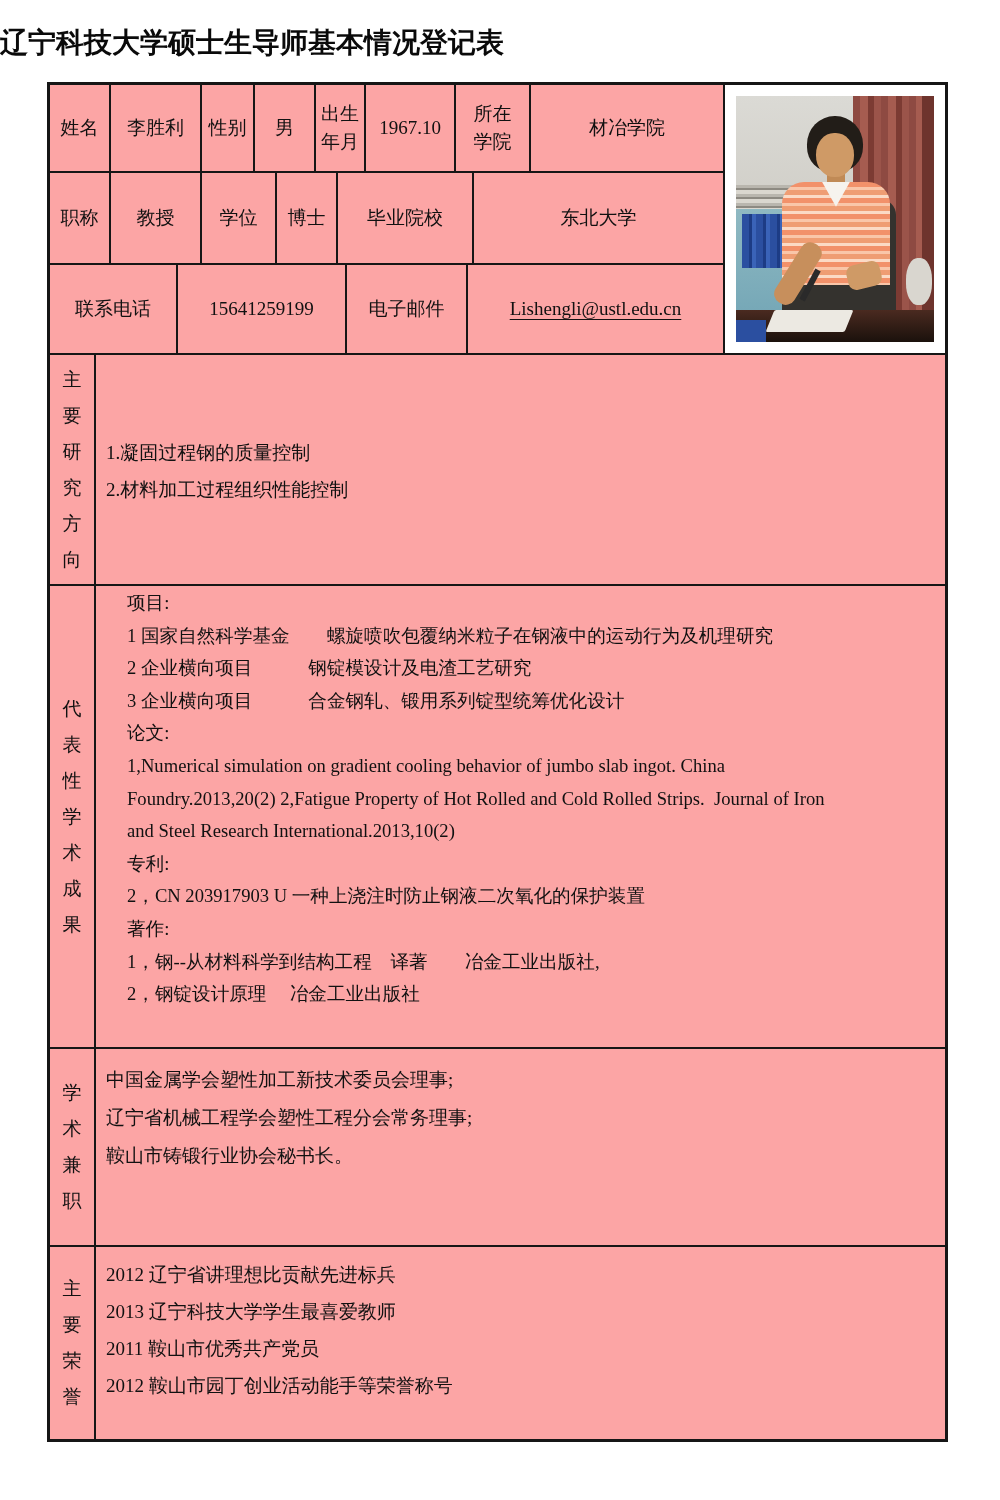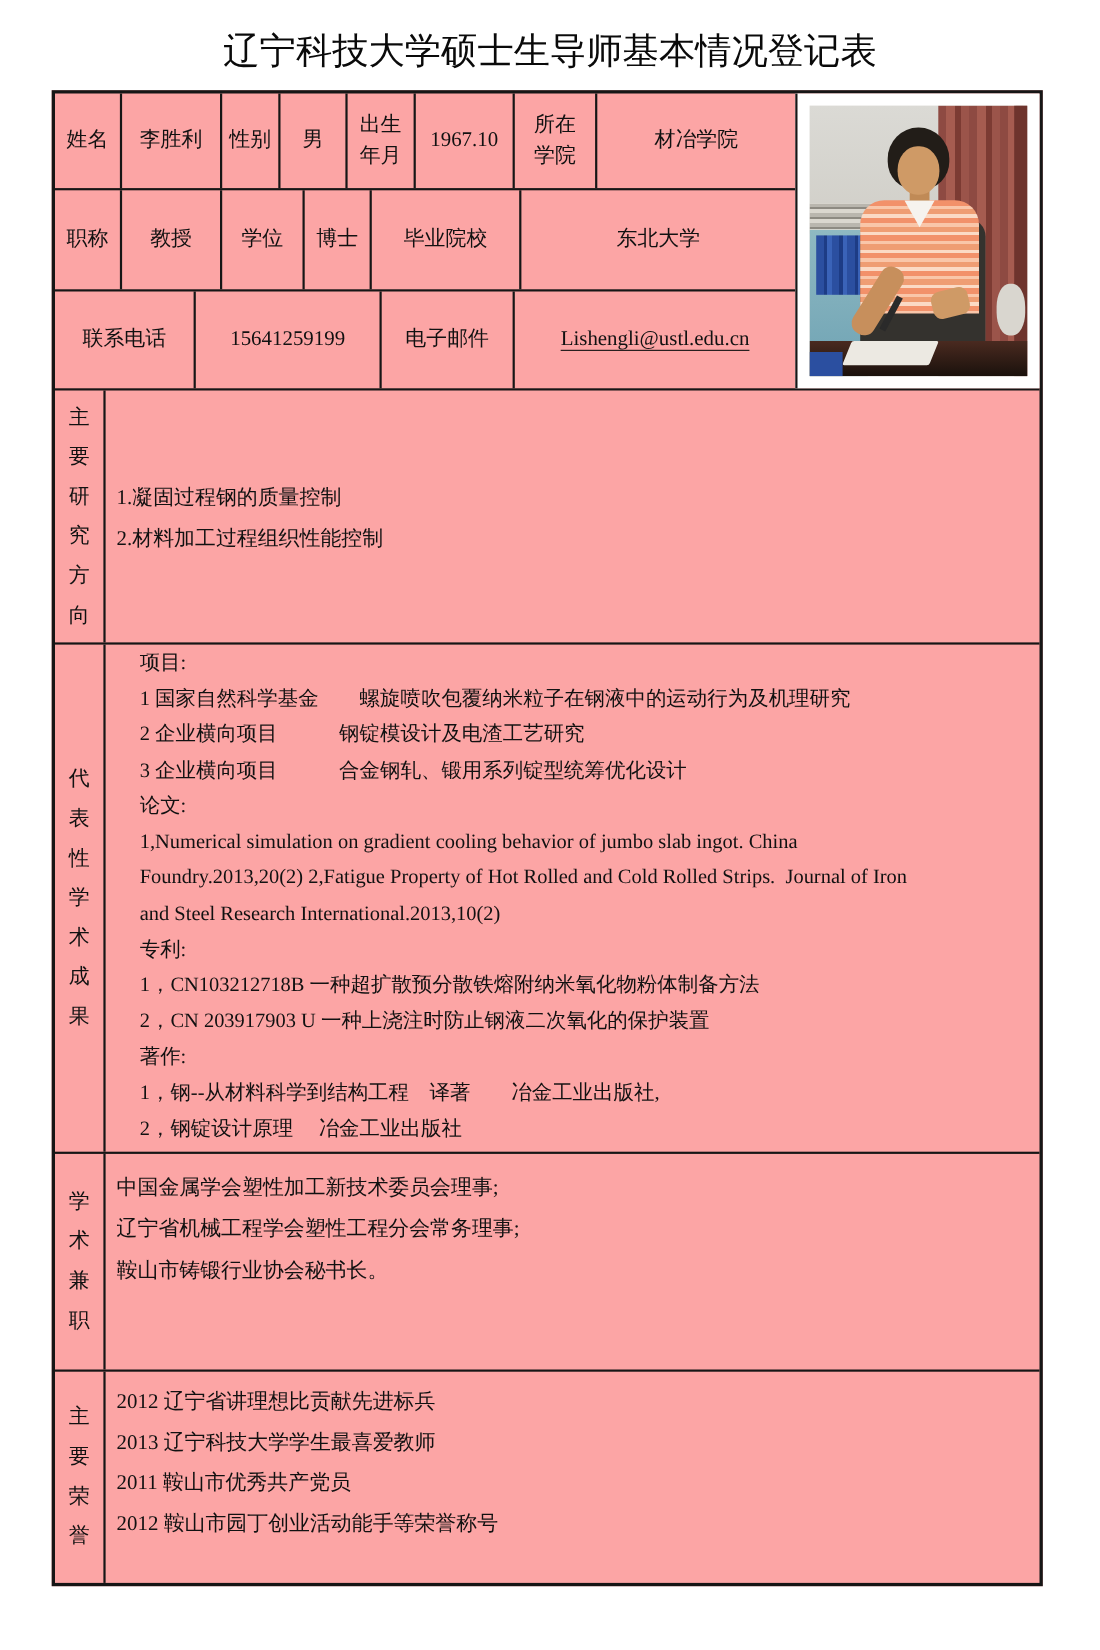--- a/index.html
+++ b/index.html
@@ -3,21 +3,21 @@
 <meta charset="utf-8">
 <style>
   * { margin:0; padding:0; box-sizing:border-box; }
   body { background:#ffffff; }
   .page {
     position:relative; width:1000px; height:1500px; background:#ffffff;
     font-family:"Liberation Serif","DejaVu Serif",serif; color:#111;
   }
   .doc-title {
     position:absolute; top:24px; left:0; width:100%;
-    text-align:center; font-size:33px; font-weight:normal; color:#0a0a0a;
+    text-align:left; font-size:28px; font-weight:bold; color:#0a0a0a;
   }
   .form-table {
     position:absolute; left:47px; top:82px; width:901px; height:1360px;
     border:3px solid #161616; display:flex; flex-direction:column; background:#fca5a5;
   }
   .top-block { display:flex; height:270px; border-bottom:2px solid #161616; }
   .top-left { width:673px; display:flex; flex-direction:column; }
   .row { display:flex; }
   .row-a { height:88px; border-bottom:2px solid #161616; }
   .row-b { height:92px; border-bottom:2px solid #161616; }
@@ -103,21 +103,21 @@
   <div class="form-table">
 
     <div class="top-block">
       <div class="top-left">
 
         <div class="row row-a">
           <div class="cell" style="width:61px">姓名</div>
           <div class="cell" style="width:91px">李胜利</div>
           <div class="cell" style="width:53px">性别</div>
           <div class="cell" style="width:61px">男</div>
-          <div class="cell" style="width:62px">出生
+          <div class="cell" style="width:50px">出生
 年月</div>
           <div class="cell" style="width:90px">1967.10</div>
           <div class="cell" style="width:75px">所在
 学院</div>
           <div class="cell last">材冶学院</div>
         </div>
 
         <div class="row row-b">
           <div class="cell" style="width:61px">职称</div>
           <div class="cell" style="width:91px">教授</div>
@@ -186,21 +186,20 @@
       <div class="section-content content-achievements">
           <div class="line">项目:</div>
           <div class="line">1 国家自然科学基金　　螺旋喷吹包覆纳米粒子在钢液中的运动行为及机理研究</div>
           <div class="line">2 企业横向项目　　　钢锭模设计及电渣工艺研究</div>
           <div class="line">3 企业横向项目　　　合金钢轧、锻用系列锭型统筹优化设计</div>
           <div class="line">论文:</div>
           <div class="line">1,Numerical simulation on gradient cooling behavior of jumbo slab ingot. China</div>
           <div class="line">Foundry.2013,20(2) 2,Fatigue Property of Hot Rolled and Cold Rolled Strips.  Journal of Iron</div>
           <div class="line">and Steel Research International.2013,10(2)</div>
           <div class="line">专利:</div>
-          <div class="line">1，CN103212718B 一种超扩散预分散铁熔附纳米氧化物粉体制备方法</div>
           <div class="line">2，CN 203917903 U 一种上浇注时防止钢液二次氧化的保护装置</div>
           <div class="line">著作:</div>
           <div class="line">1，钢--从材料科学到结构工程　译著　　冶金工业出版社,</div>
           <div class="line">2，钢锭设计原理　 冶金工业出版社</div>
         </div>
     </div>
 
     <div class="section sec-positions">
       <div class="section-label">学
 术

